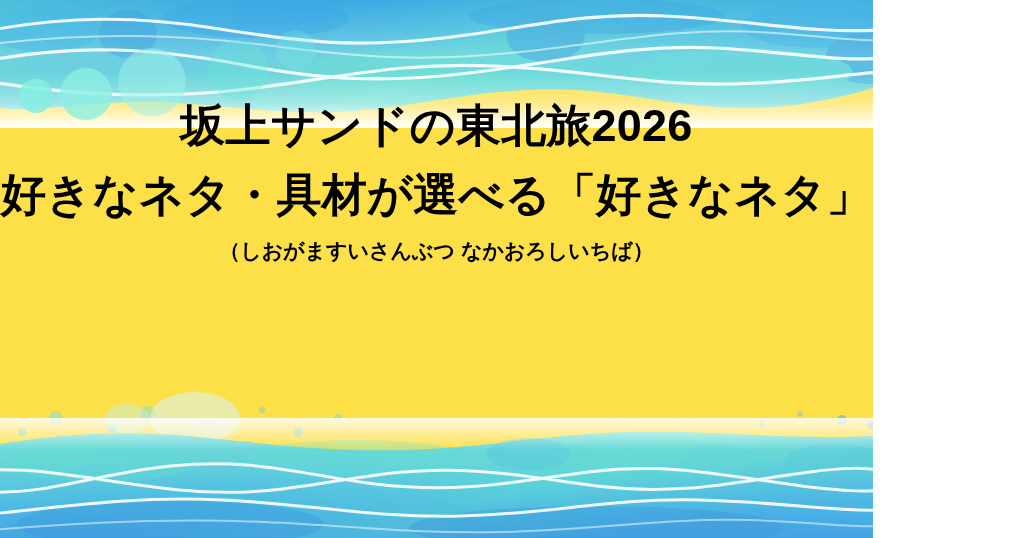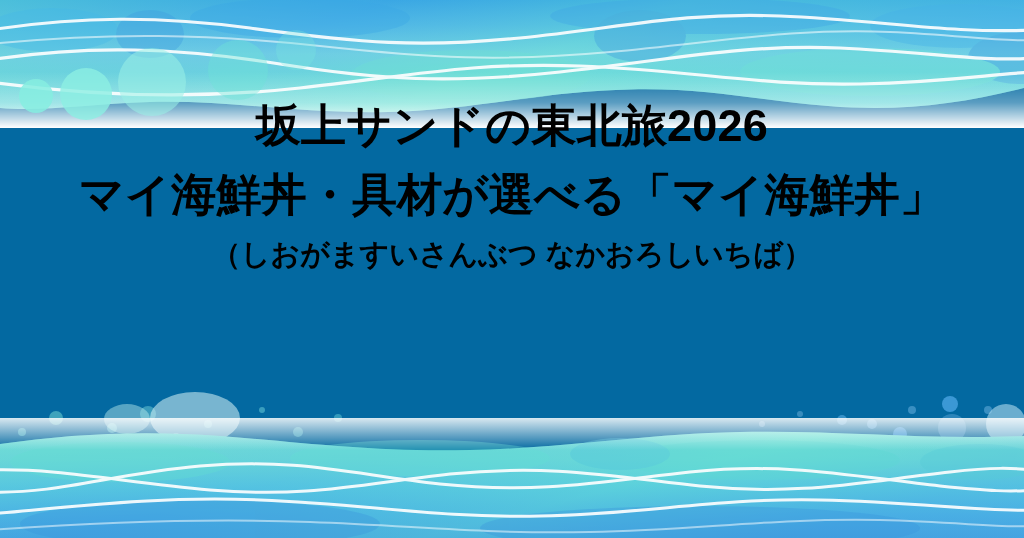--- a/index.html
+++ b/index.html
@@ -7,24 +7,24 @@
     margin: 0;
     padding: 0;
     background: #ffffff;
   }
   body {
     font-family: "Liberation Sans", "DejaVu Sans", sans-serif;
   }
 
   .canvas {
     position: relative;
-    width: 1024px;
+    width: 873px;
     height: 538px;
     overflow: hidden;
-    background: #0369a1;
+    background: #fde047;
   }
 
   
   .band {
     position: absolute;
     left: 0;
     width: 100%;
     pointer-events: none;
   }
   .band svg { display: block; width: 100%; height: 100%; }
@@ -60,21 +60,21 @@
     white-space: nowrap;
     line-height: 1.0;
   }
   .tline-1 { font-size: 45px; margin-bottom: 24px; }
   .tline-2 { font-size: 45px; margin-bottom: 23px; }
   .tline-3 { font-size: 45px; margin-bottom: 23px; }
   .tline-4 { font-size: 45px; margin-bottom: 11px; }
   .subline {
     color: #000000;
     font-weight: 700;
-    font-size: 29px;
+    font-size: 21px;
     line-height: 1.0;
     white-space: nowrap;
   }
 </style>
 </head>
 <body>
 
 <div class="canvas">
 
   <div class="band band-top">
@@ -178,21 +178,21 @@
     <div class="bubble" style="left:893px; top:427px; width:14px; height:14px; background:#3f9ee2; opacity:.75;"></div>
     <div class="bubble" style="left:908px; top:406px; width:8px; height:8px; background:#6fb6e4; opacity:.5;"></div>
     <div class="bubble" style="left:942px; top:396px; width:16px; height:16px; background:#4aa4e2; opacity:.8;"></div>
     <div class="bubble" style="left:938px; top:414px; width:28px; height:28px; background:#7cbbe8; opacity:.35;"></div>
     <div class="bubble" style="left:984px; top:406px; width:8px; height:8px; background:#6fb6e4; opacity:.5;"></div>
     <div class="bubble" style="left:986px; top:404px; width:40px; height:40px; background:#bfe6f5; opacity:.55;"></div>
   </div>
 
   <div class="title-block">
     <div class="tline tline-1">坂上サンドの東北旅2026</div>
-    <div class="tline tline-2">マイ海鮮丼・具材が選べる「マイ海鮮丼」</div>
+    <div class="tline tline-2">好きなネタ・具材が選べる「好きなネタ」</div>
     <div class="subline">（しおがますいさんぶつ なかおろしいちば）</div>
   </div>
 
   <div class="band band-bottom">
     <svg viewBox="0 0 1024 120" preserveAspectRatio="none" xmlns="http://www.w3.org/2000/svg">
       <defs>
         <linearGradient id="gBot" x1="0" y1="0" x2="0" y2="1">
           <stop offset="0%" stop-color="#7fe6d4"></stop>
           <stop offset="26%" stop-color="#6fdcd6"></stop>
           <stop offset="52%" stop-color="#56c7e0"></stop>

